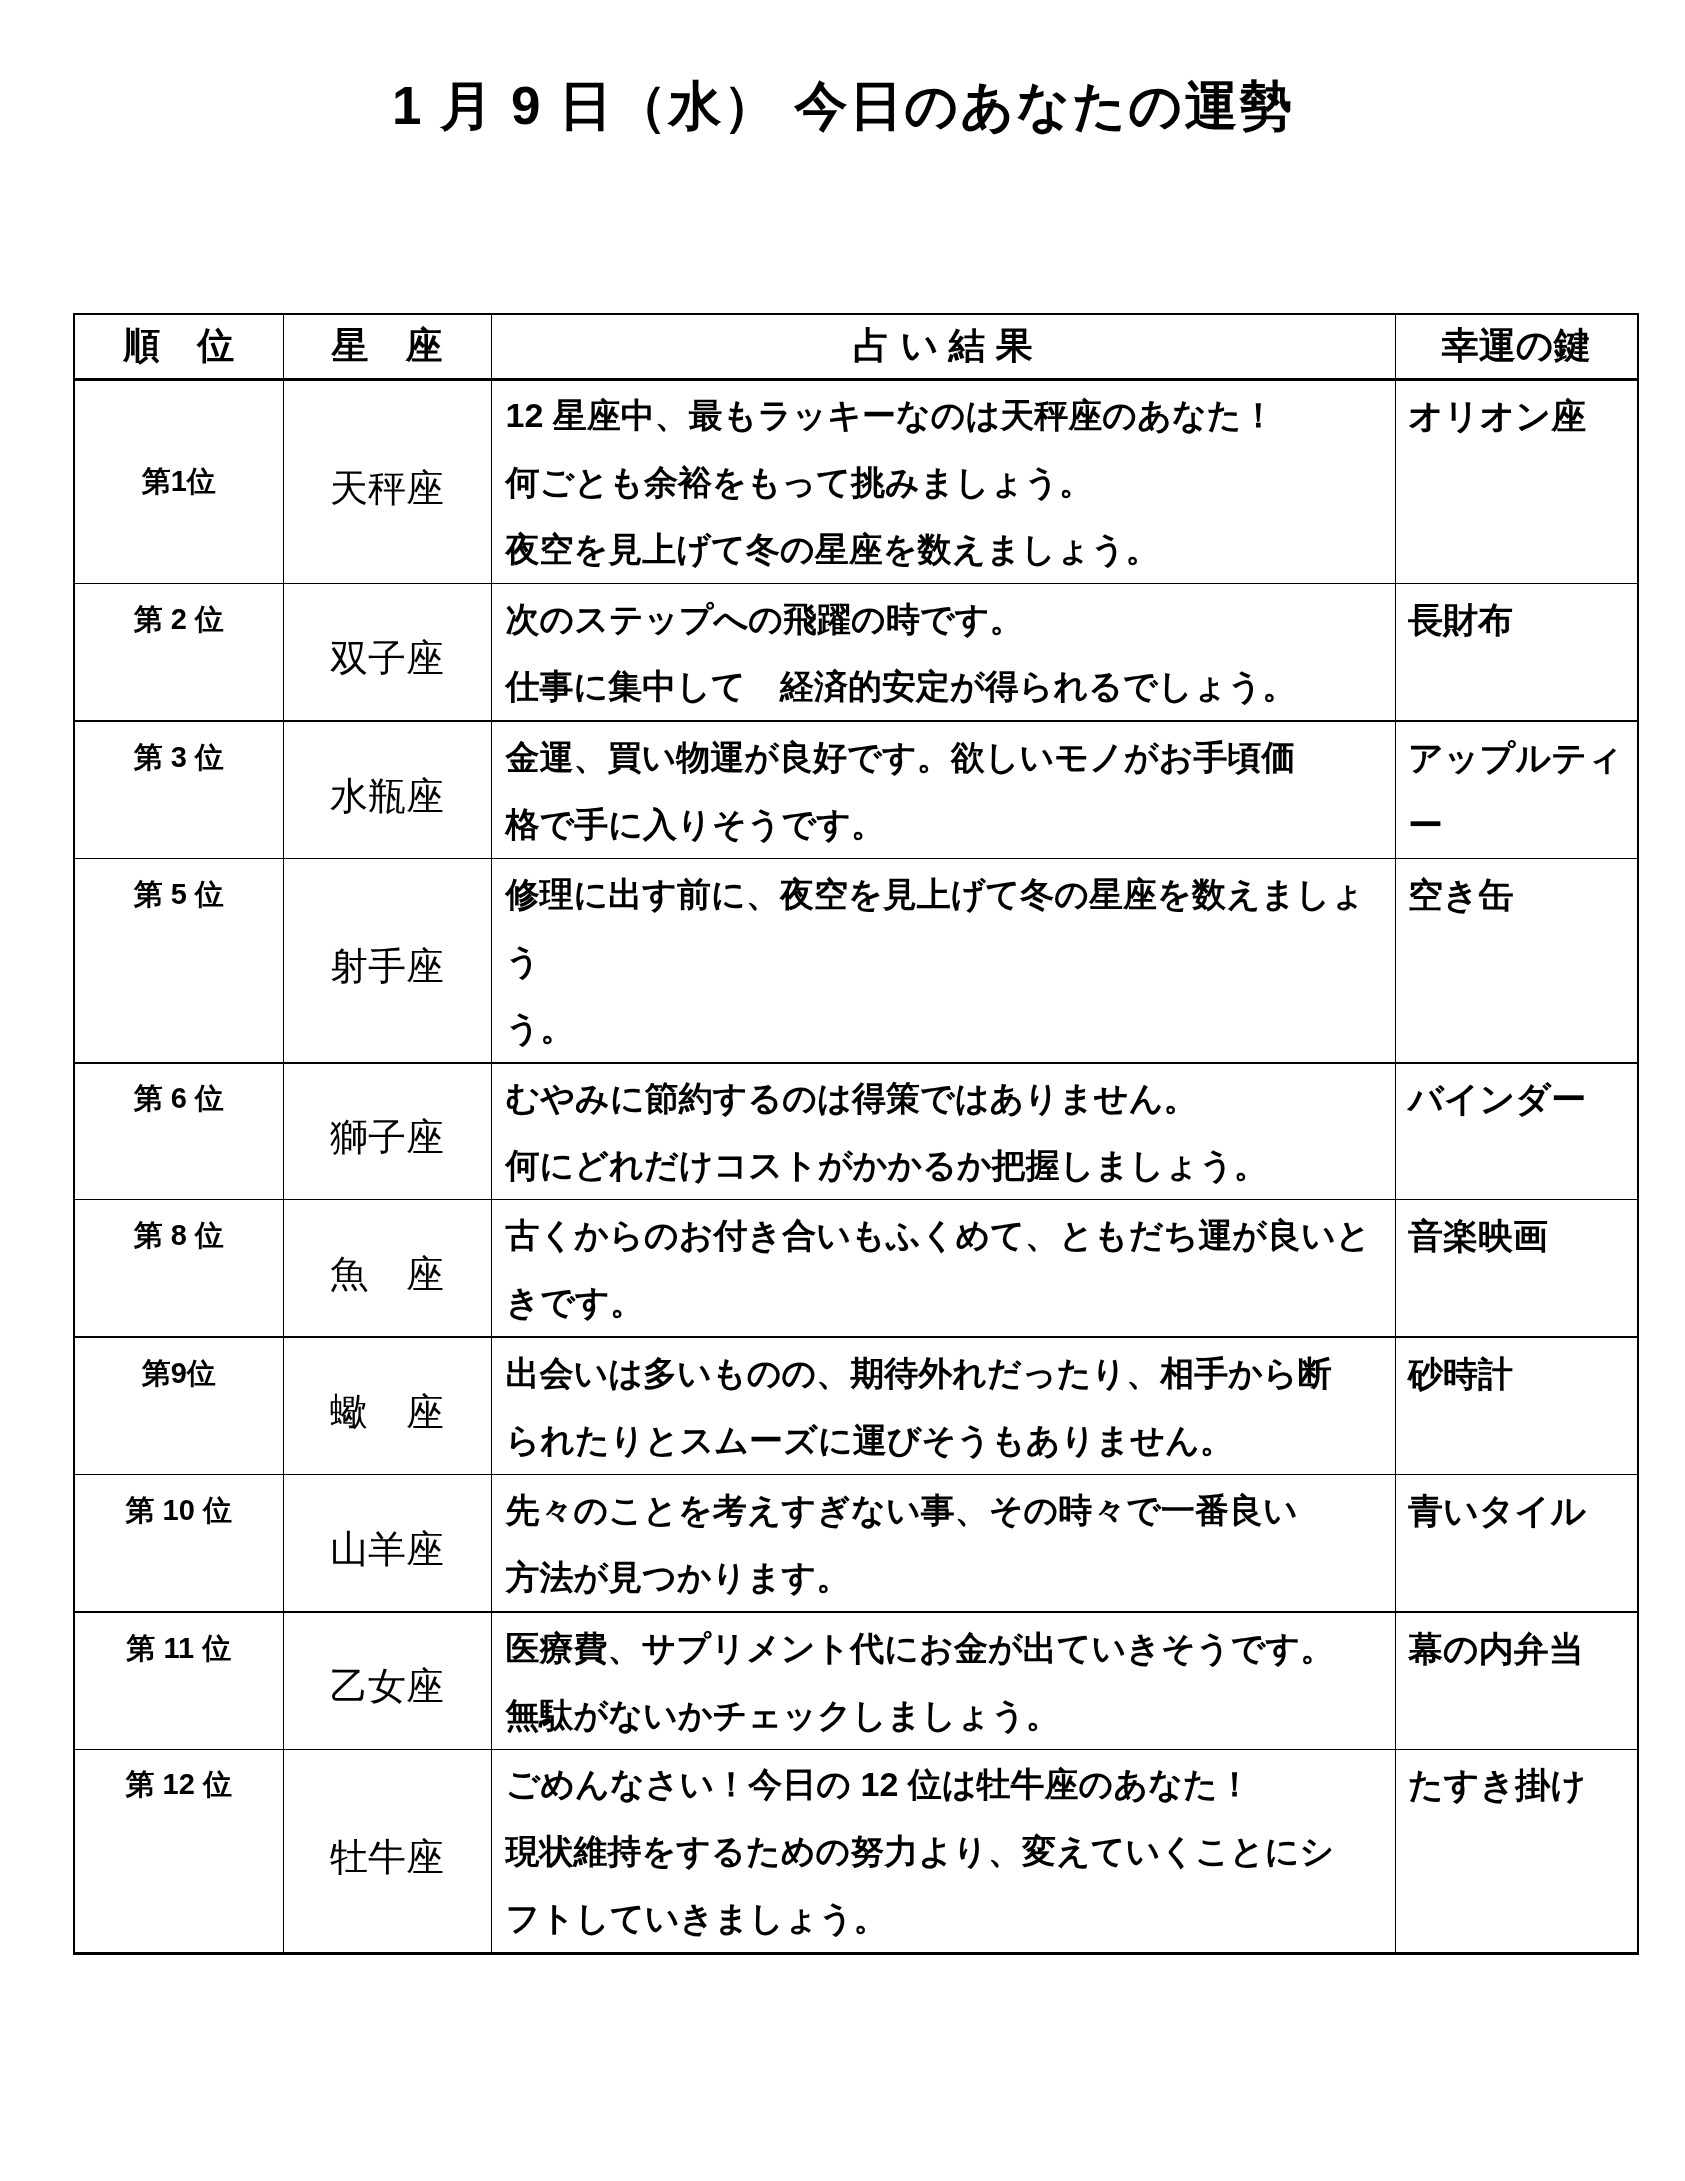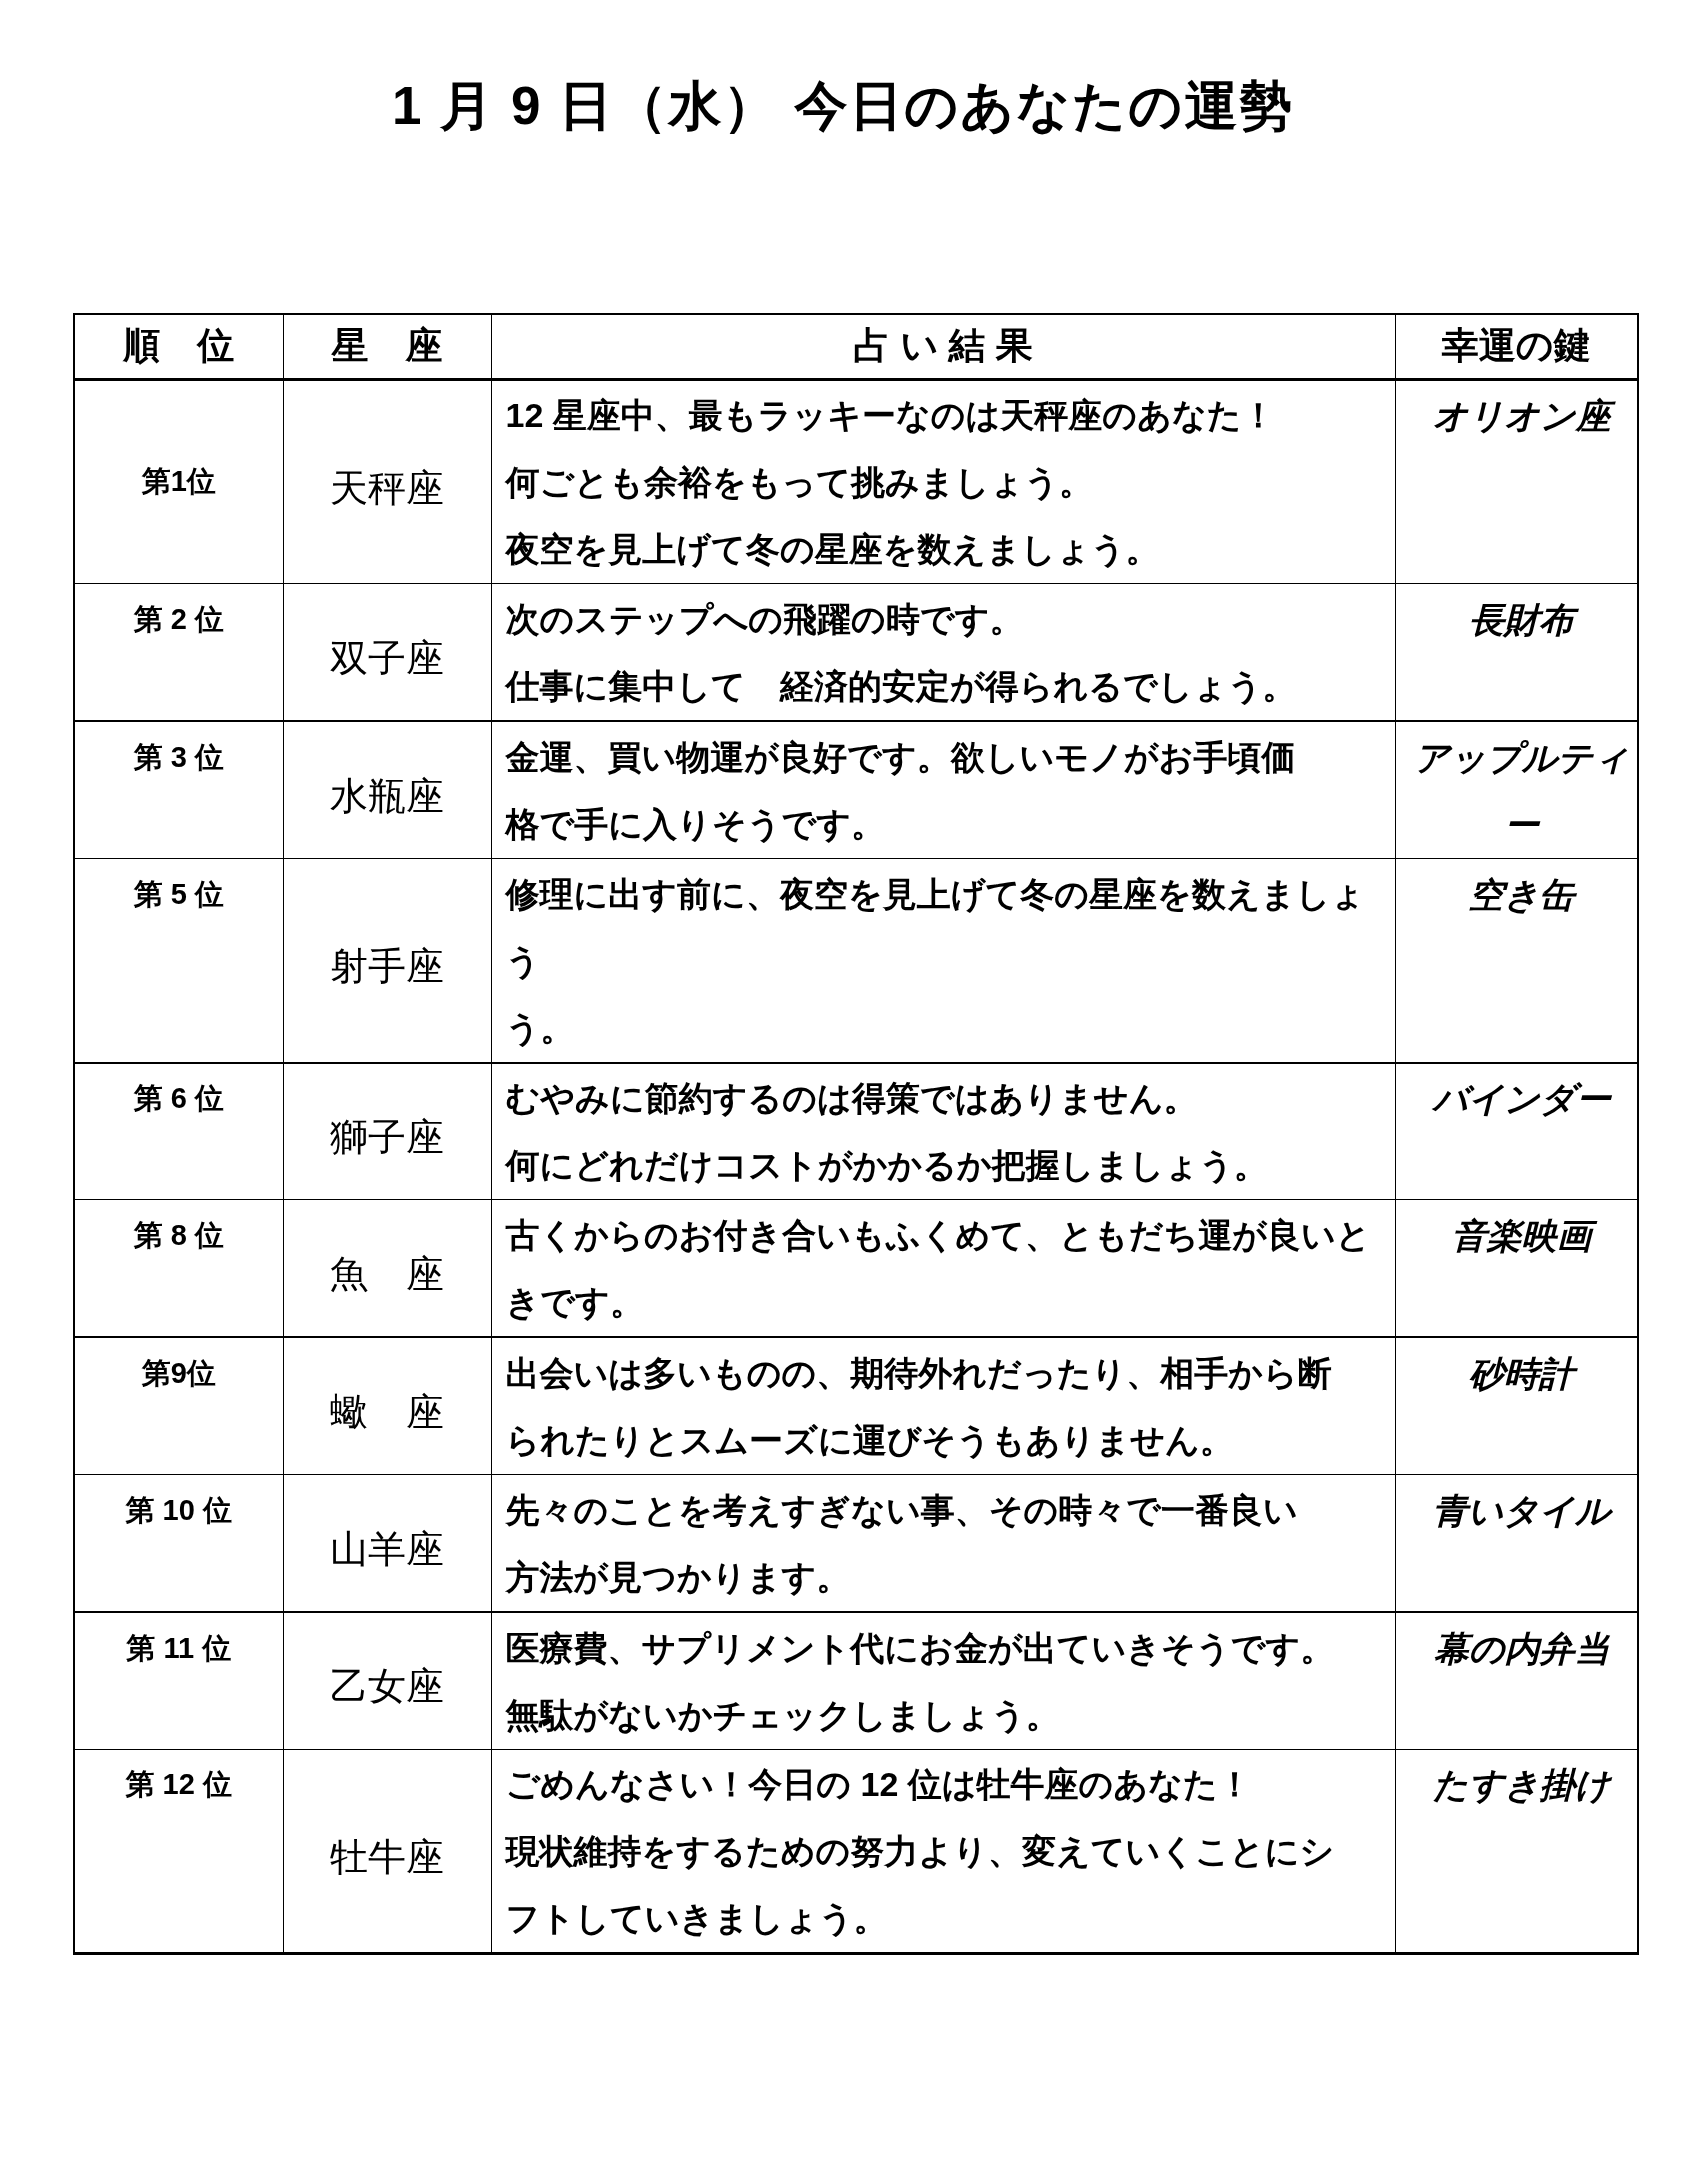--- a/index.html
+++ b/index.html
@@ -83,22 +83,21 @@
     white-space: pre-line;
     text-align: left;
     margin-left: 40px;
   }
   td.key {
     font-size: 35px;
     font-weight: bold;
     line-height: 67px;
     padding: 1.8px 1.8px 0 12.4px;
     white-space: pre-line;
-    text-align: center;
-    font-style: italic;
+    text-align: left;
   }
 </style>
 </head>
 <body>
 
 <h1 class="page-title">1 月 9 日（水） 今日のあなたの運勢</h1>
 
 <table class="fortune-table">
   <colgroup>
     <col class="c-rank">

